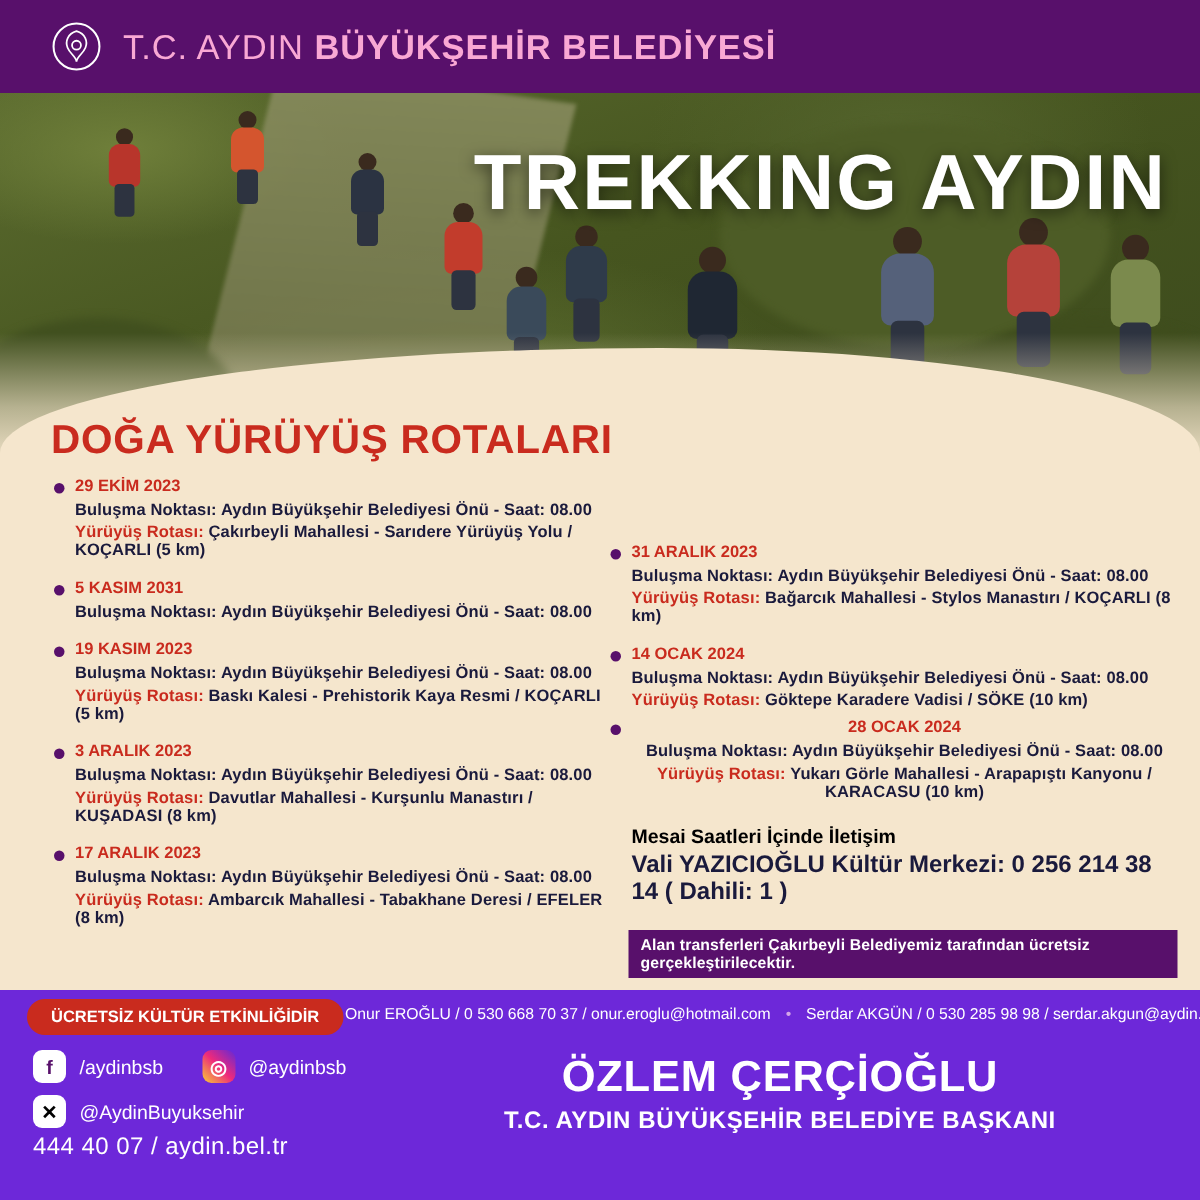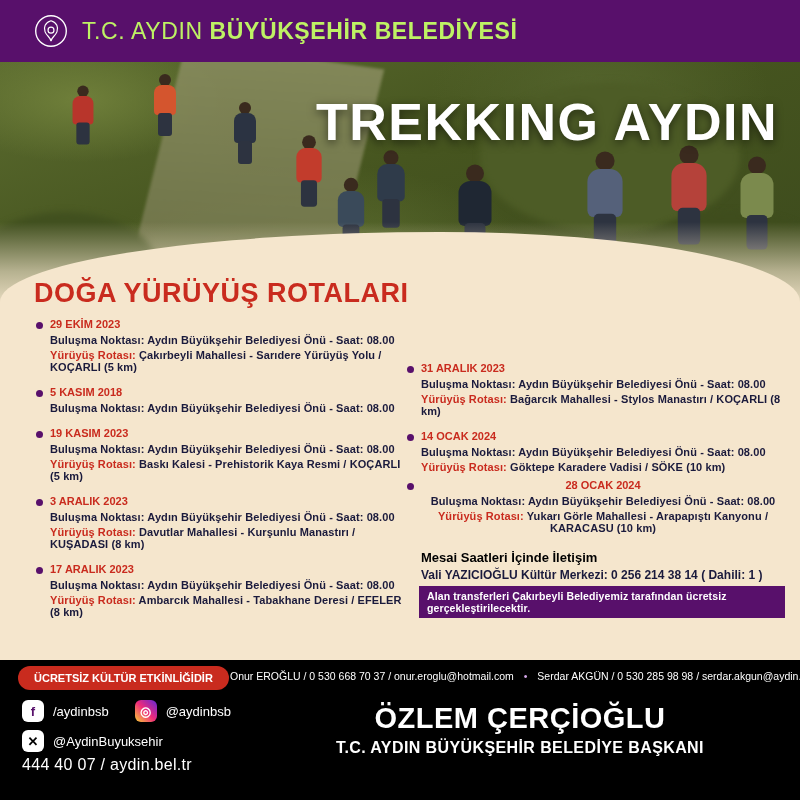--- a/index.html
+++ b/index.html
@@ -22,21 +22,21 @@
     display: flex; align-items: center;
     padding-left: 34px;
     z-index: 6;
   }
   .header .crest {
     width: 34px; height: 34px;
     margin-right: 14px;
     flex: 0 0 auto;
   }
   .header .title {
-    color: #bef264;
+    color: #f9a8d4;
     font-size: 23px;
     letter-spacing: 0.6px;
     white-space: nowrap;
   }
   .header .title .b1 { font-weight: 400; }
   .header .title .b2 { font-weight: 700; }
 
   
   .photo {
     position: absolute; top: 62px; left: 0;
@@ -170,42 +170,42 @@
   .contact-head {
     color: #000000;
     font-size: 13px;
     font-weight: 700;
     padding-left: 16px;
     margin-top: 2px;
     margin-bottom: 3px;
   }
   .contact-line {
     color: #1a1a3c;
-    font-size: 12px;
+    font-size: 16px;
     font-weight: 700;
     padding-left: 16px;
-    margin-bottom: 4px;
+    margin-bottom: 16px;
   }
   .transfer-note {
     margin-left: 14px;
     background: #58106b;
     color: #ffffff;
     font-size: 10.5px;
     font-weight: 700;
     padding: 4px 8px;
     display: inline-block;
     letter-spacing: .1px;
   }
 
   
   .footer {
     position: absolute;
     left: 0; bottom: 0;
     width: 800px; height: 140px;
-    background: #000000;
+    background: #6d28d9;
     z-index: 5;
   }
   .footer .emails {
     position: absolute;
     top: 10px; left: 230px;
     color: #ffffff;
     font-size: 10.5px;
     white-space: nowrap;
   }
   .footer .emails .sep { color: #d4a6e8; margin: 0 7px; }
@@ -363,21 +363,21 @@
       <div class="entry">
         <div class="date">29 EKİM 2023</div>
         <div class="meet">Buluşma Noktası: Aydın Büyükşehir Belediyesi Önü - Saat: 08.00</div>
         <div class="route">
           <span>Yürüyüş Rotası:</span>
           <span class="dark">Çakırbeyli Mahallesi - Sarıdere Yürüyüş Yolu / KOÇARLI  (5 km)</span>
         </div>
       </div>
 
       <div class="entry">
-        <div class="date">5 KASIM 2018</div>
+        <div class="date">5 KASIM 2031</div>
         <div class="meet">Buluşma Noktası: Aydın Büyükşehir Belediyesi Önü - Saat: 08.00</div>
       </div>
 
       <div class="entry">
         <div class="date">19 KASIM 2023</div>
         <div class="meet">Buluşma Noktası: Aydın Büyükşehir Belediyesi Önü - Saat: 08.00</div>
         <div class="route">
           <span>Yürüyüş Rotası:</span>
           <span class="dark">Baskı Kalesi - Prehistorik Kaya Resmi / KOÇARLI  (5 km)</span>
         </div>

